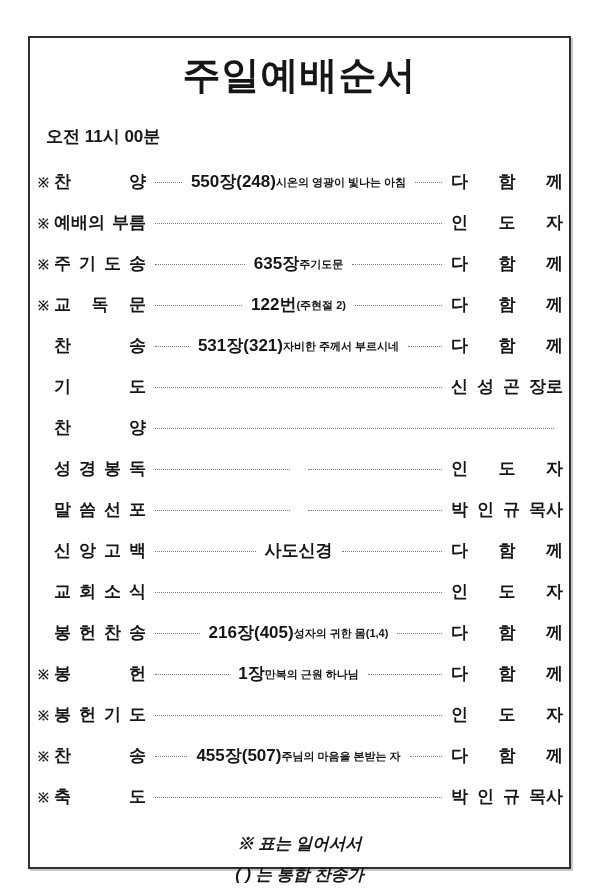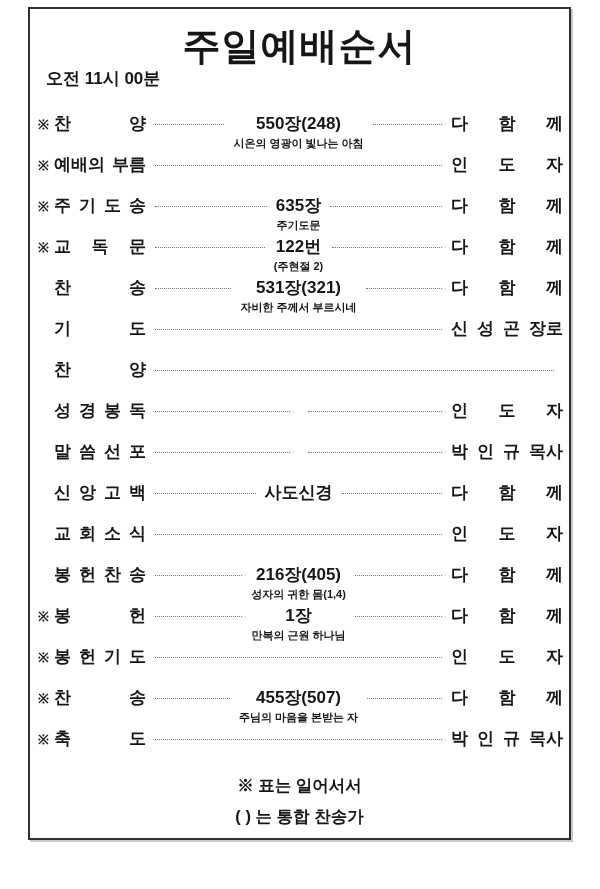--- a/index.html
+++ b/index.html
@@ -10,21 +10,21 @@
     height: 889px;
     font-family: "Liberation Sans", sans-serif;
     color: #161616;
     font-weight: 700;
     position: relative;
     overflow: hidden;
   }
   .sheet {
     position: absolute;
     left: 28px;
-    top: 7px;
+    top: 36px;
     width: 543px;
     height: 833px;
     box-sizing: border-box;
     border: 2px solid #2f2f2f;
     box-shadow: 2px 2px 0 #c7c7c7;
     background: #ffffff;
     padding: 10px 6px 0 6px;
   }
   .title {
     margin: 4px 0 0 0;
@@ -33,21 +33,21 @@
     line-height: 46px;
     font-weight: 900;
     letter-spacing: 1px;
   }
   .header-row {
     display: flex;
     justify-content: space-between;
     align-items: baseline;
     font-size: 17px;
     line-height: 20px;
-    margin-top: 0;
+    margin-top: 29px;
     padding: 0 10px;
   }
   .rows {
     margin-top: 25px;
   }
   .row {
     display: flex;
     align-items: baseline;
     height: 24px;
     margin-bottom: 17px;
@@ -77,37 +77,38 @@
     min-width: 10px;
     border-bottom: 1px dotted #7d7d7d;
     position: relative;
     top: -4px;
     margin: 0 9px;
     align-self: baseline;
     height: 1px;
   }
   .content {
     display: flex;
-    flex-direction: column;
+    flex-direction: row;
     align-items: center;
     text-align: center;
   }
   .c-title {
     font-size: 17px;
     line-height: 20px;
     white-space: nowrap;
   }
   .c-sub {
     font-size: 11px;
     line-height: 19px;
     white-space: nowrap;
   }
   .footer {
     margin-top: 9px;
     text-align: center;
+    font-style: italic;
     font-size: 16.5px;
     line-height: 31px;
     font-weight: 700;
   }
 </style>
 </head>
 <body>
 
 <div class="sheet">
   <h1 class="title">주일예배순서</h1>

